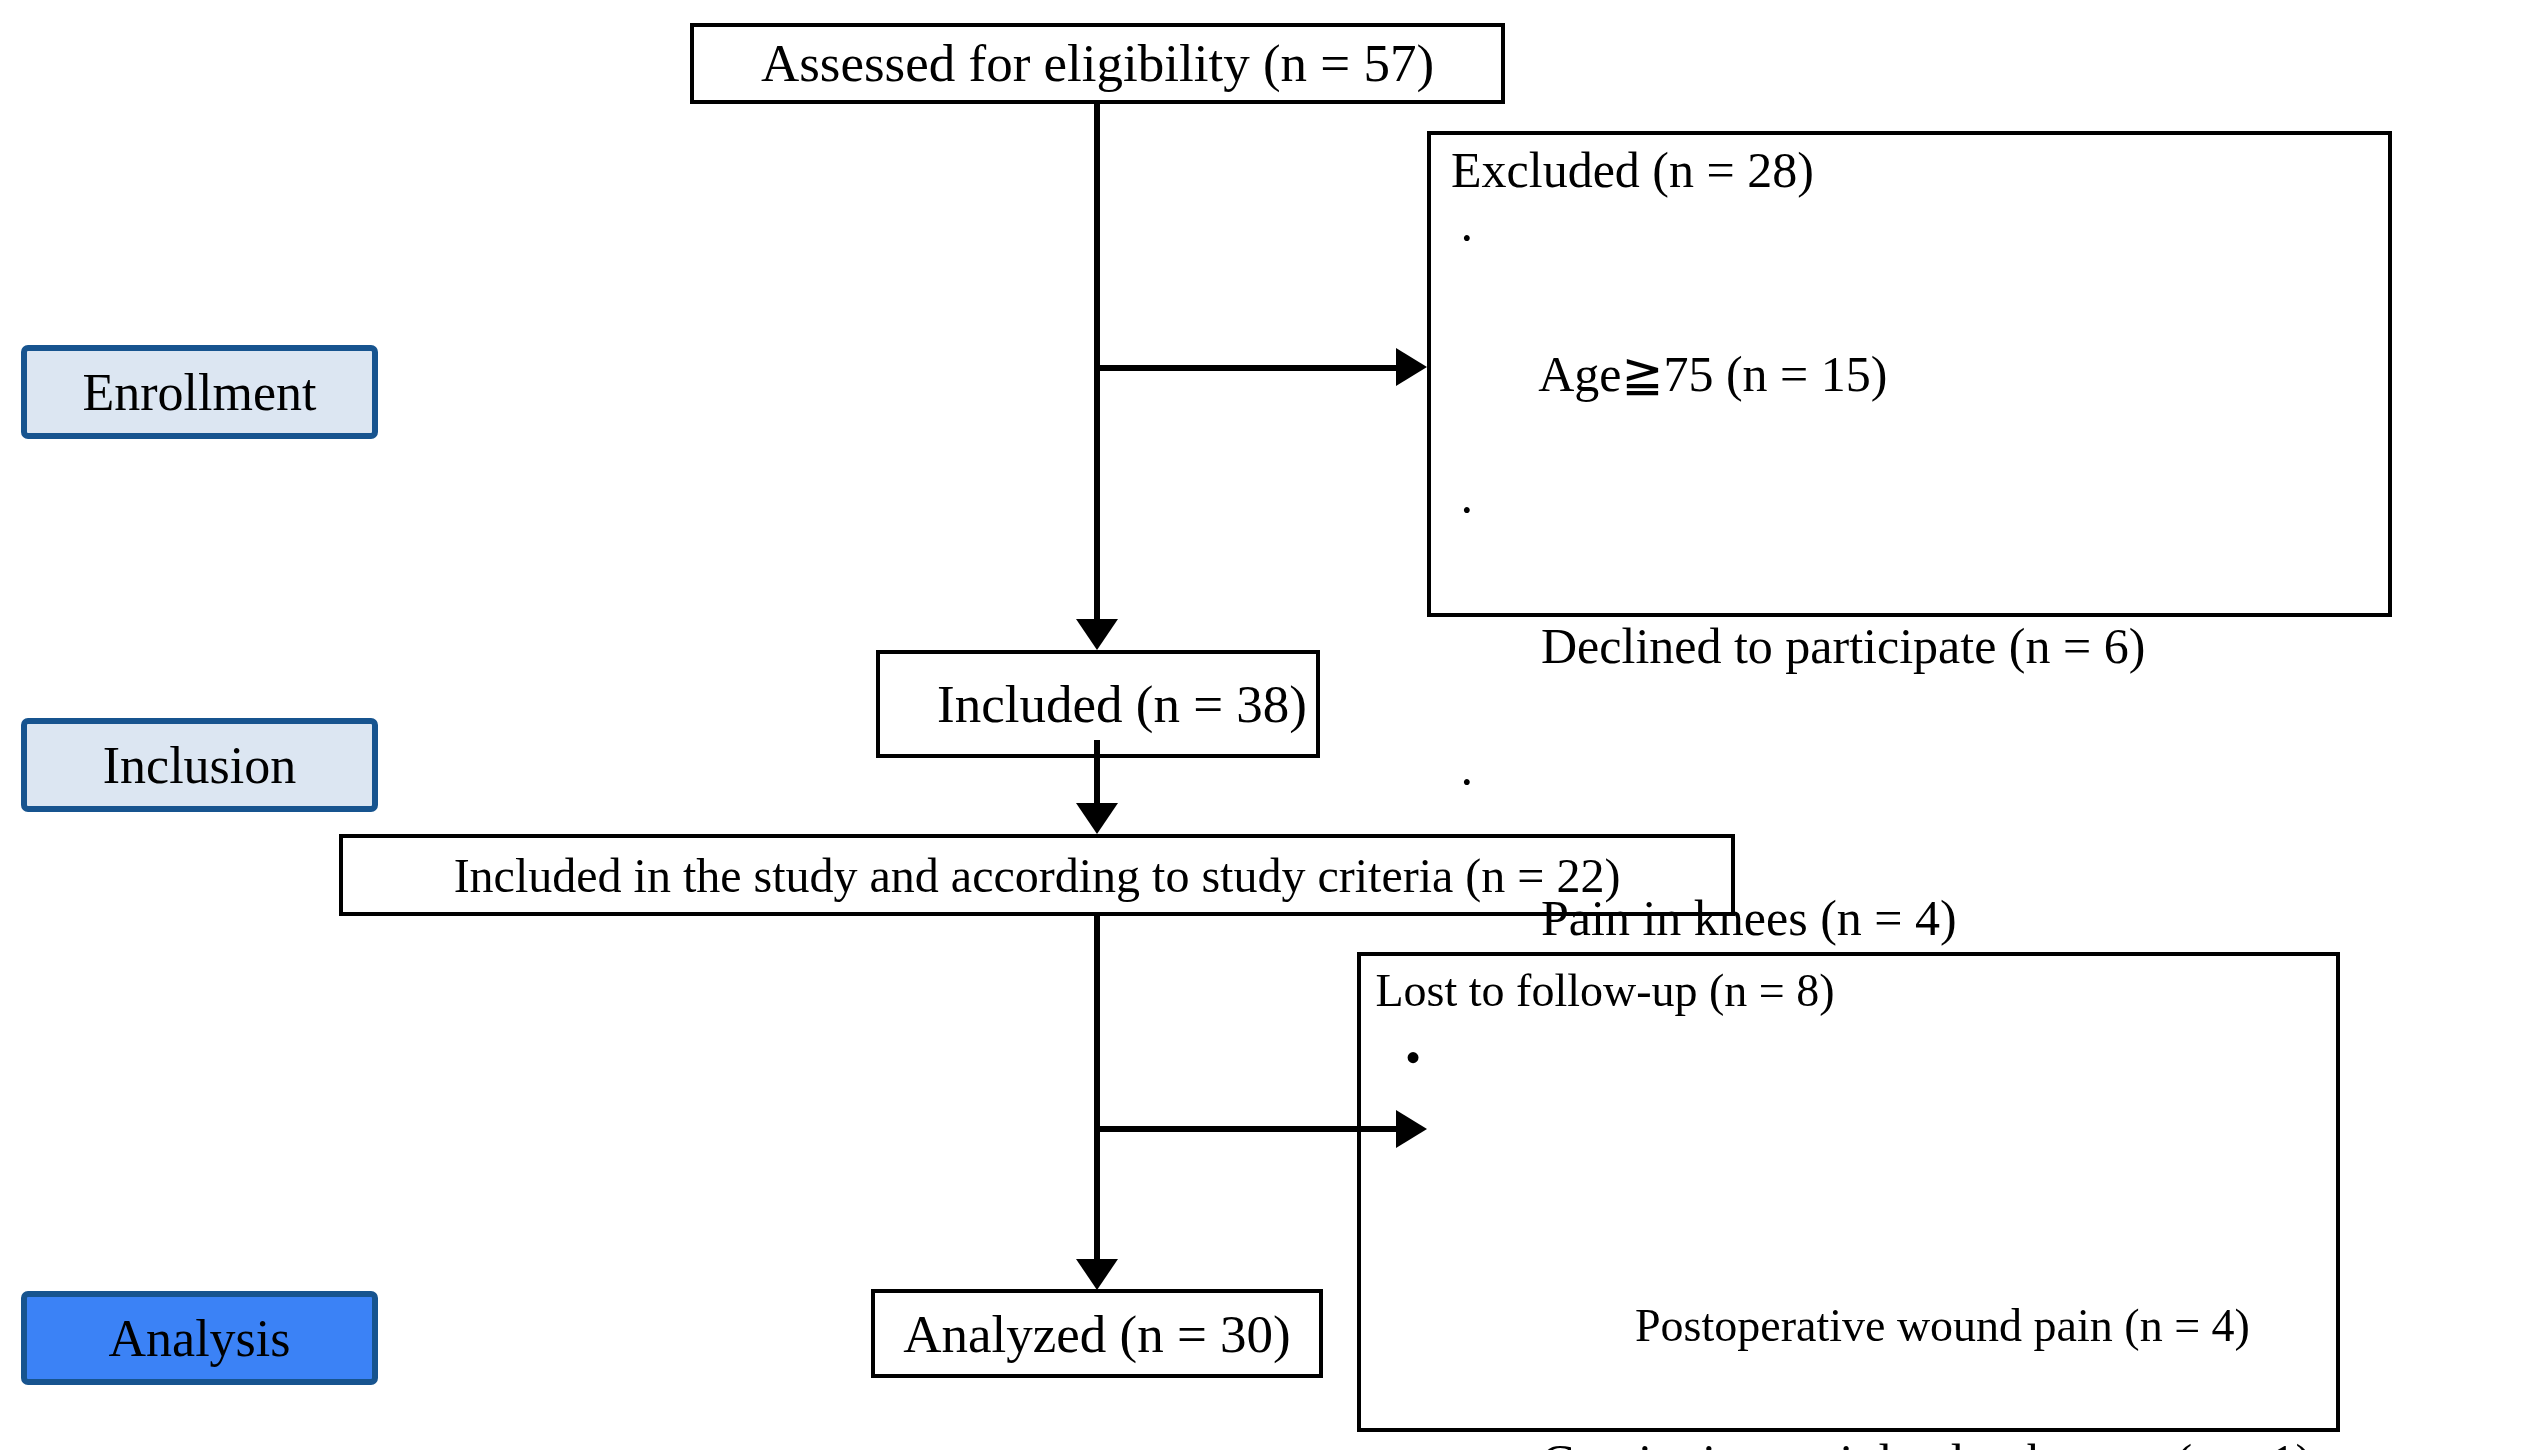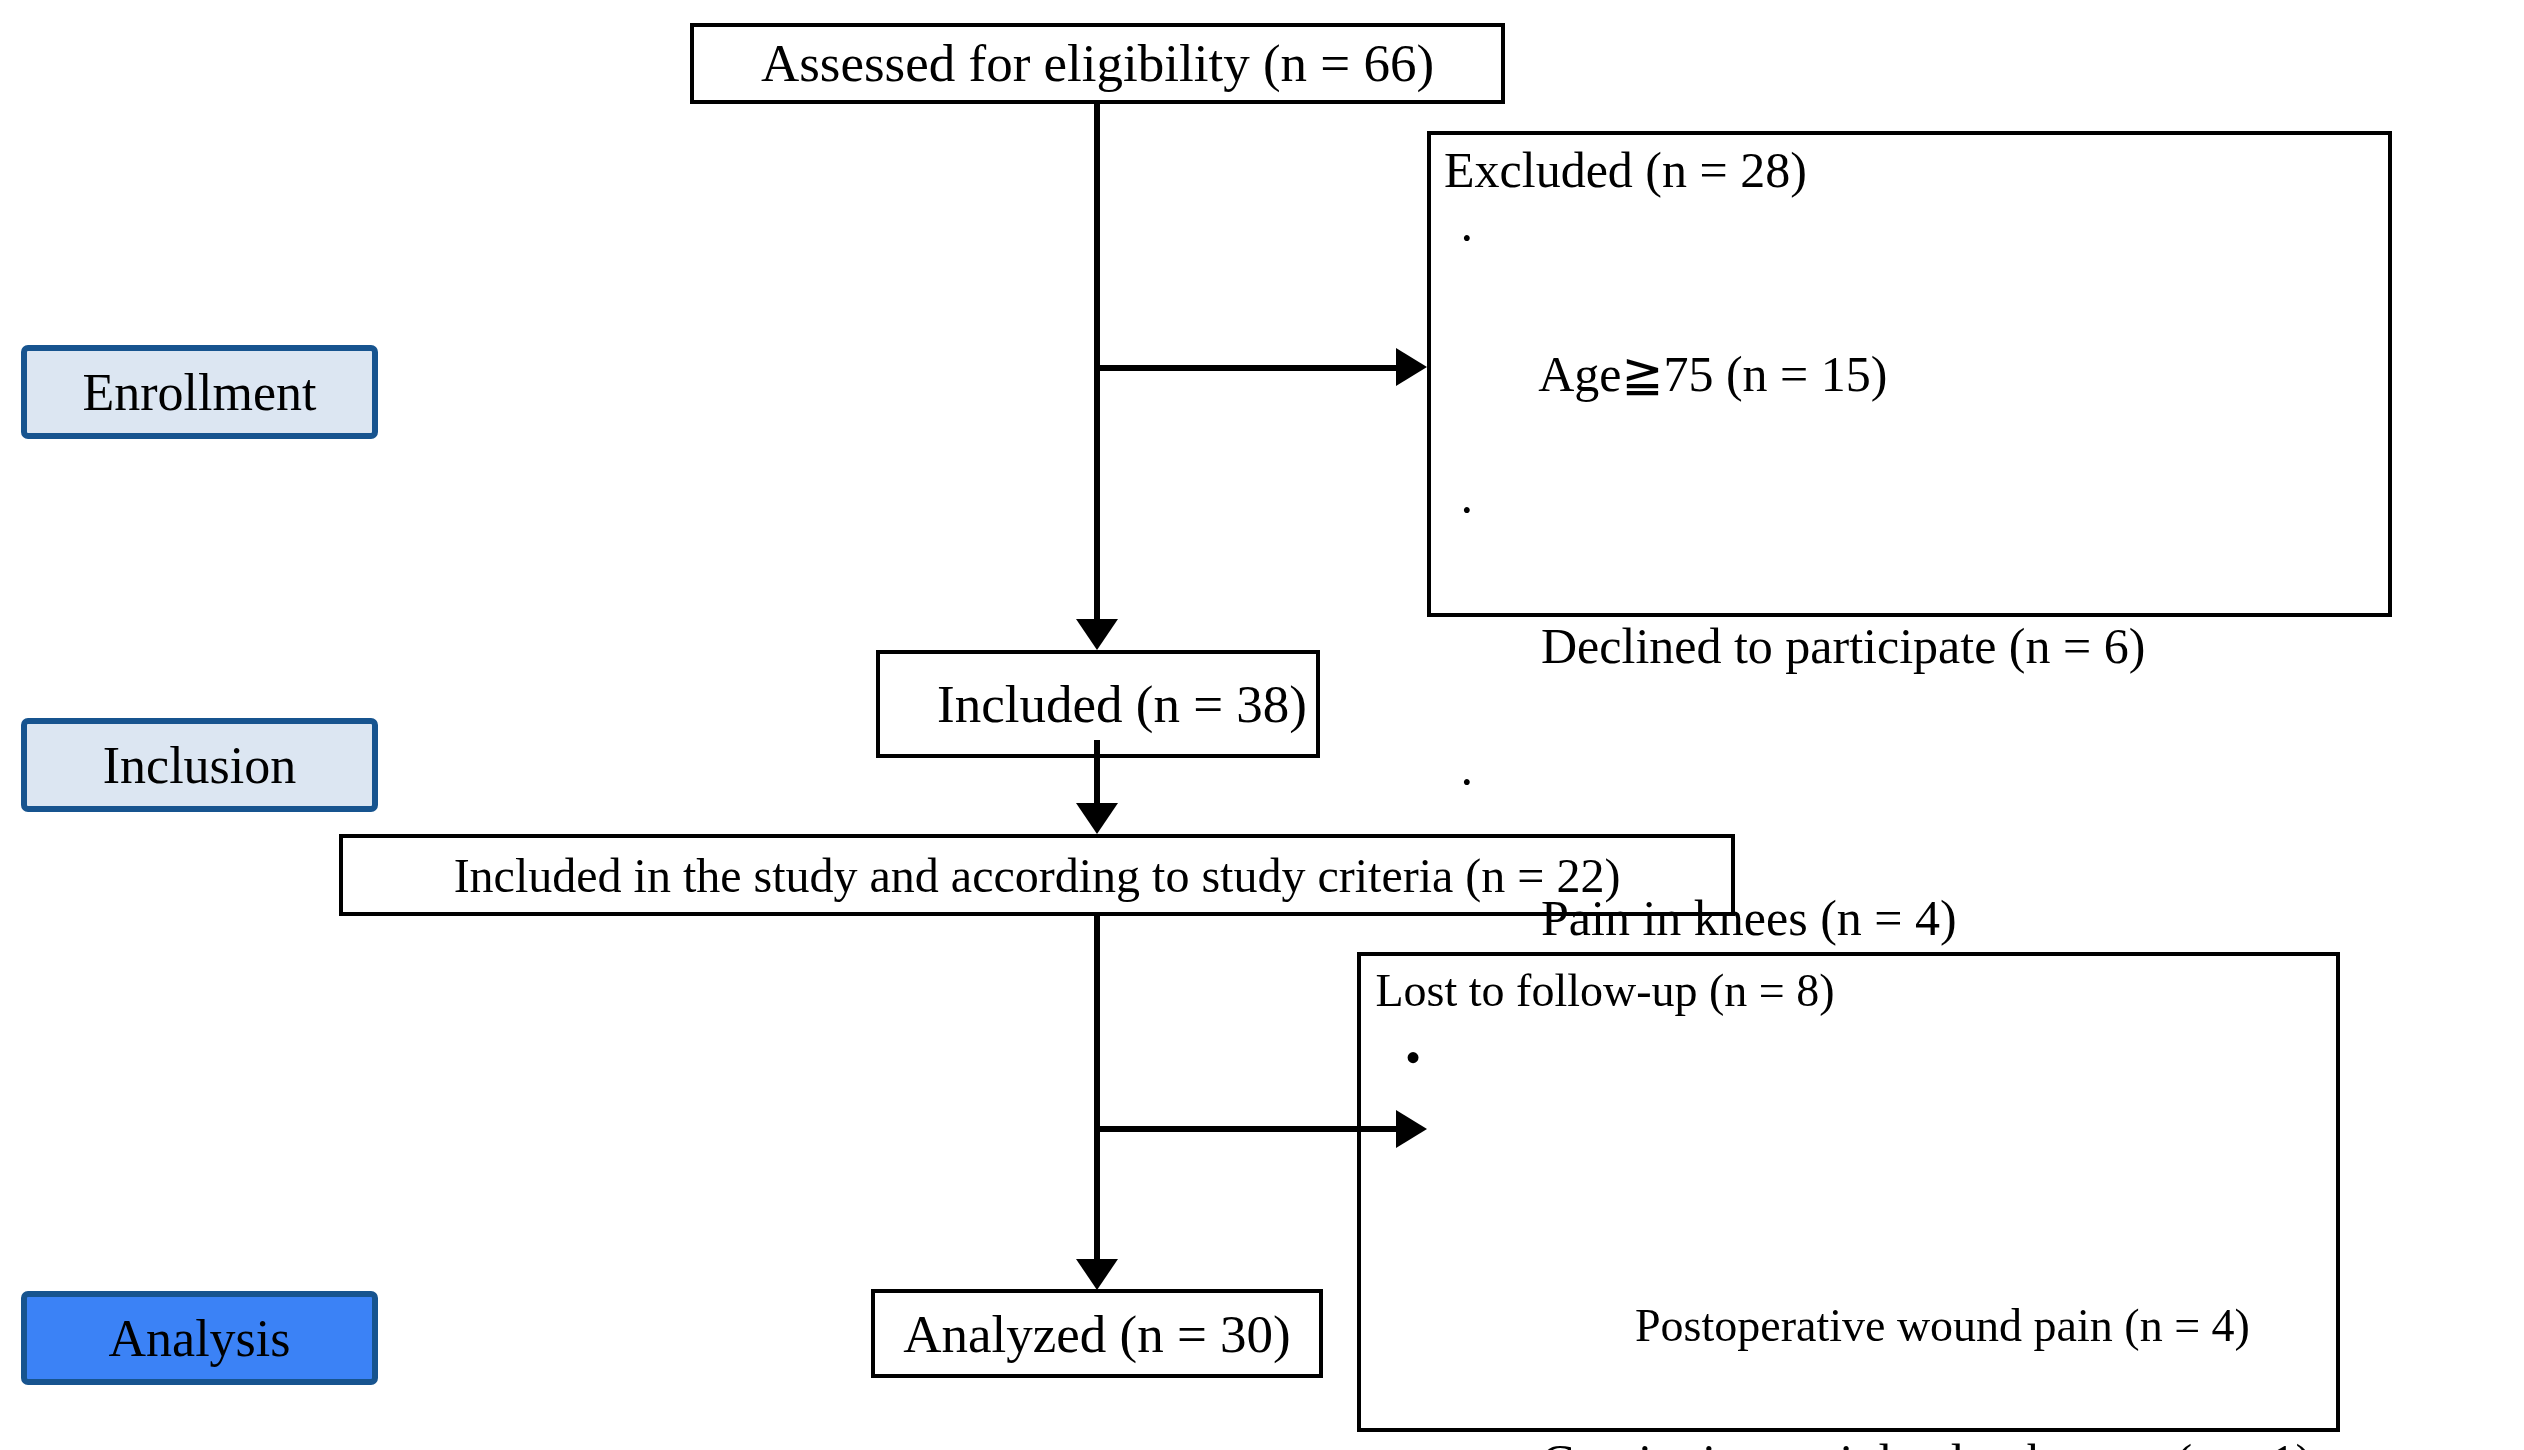--- a/index.html
+++ b/index.html
@@ -50,21 +50,21 @@
   .listbox {
     position: absolute;
     box-sizing: border-box;
     border: 4.8px solid #000000;
     background: #ffffff;
   }
   .listbox .title { white-space: pre; }
 
   #excluded-box { left: 1427px; top: 131px; width: 965px; height: 486px; font-size: 50px; padding-top: 0.8px; }
   #excluded-box .line { line-height: 68px; position: relative; padding-left: 60px; white-space: pre; }
-  #excluded-box .title { line-height: 68px; padding-left: 13px; }
+  #excluded-box .title { line-height: 68px; padding-left: 20px; }
   #excluded-box .bullet { position: absolute; left: 27.4px; top: 0; }
 
   #lost-box { left: 1357px; top: 952px; width: 983px; height: 480px; font-size: 46px; padding-top: 0.8px; }
   #lost-box .line { line-height: 67px; position: relative; padding-left: 153px; white-space: pre; }
   #lost-box .line.l2 { padding-left: 228px; }
   #lost-box .title { line-height: 67px; padding-left: 14.5px; }
   #lost-box .bullet { position: absolute; left: 44px; top: 0; }
 
   
   .vline { position: absolute; width: 5.6px; background: #000000; }
@@ -93,21 +93,21 @@
   <span>Enrollment</span>
 </div>
 <div class="stage" style="top: 718px; background: rgb(220, 230, 242); border-color: rgb(23, 84, 143);">
   <span>Inclusion</span>
 </div>
 <div class="stage" style="top: 1291px; background: #3b82f6; border-color: rgb(23, 84, 143);">
   <span>Analysis</span>
 </div>
 
 <div class="fbox" style="left:690px; top:22.6px; width:815px; height:81px;">
-  <span class="box-label">Assessed for eligibility (n = 66)</span>
+  <span class="box-label">Assessed for eligibility (n = 57)</span>
 </div>
 
 <div class="fbox" style="left:876px; top:650px; width:444px; height:108px;padding-left:48px;">
   <span class="box-label">Included (n = 38)</span>
 </div>
 
 <div class="fbox" style="left:339px; top:834px; width:1396px; height:82px;">
   <span class="wide-label">Included in the study and according to study criteria (n = 22)</span>
 </div>
 

